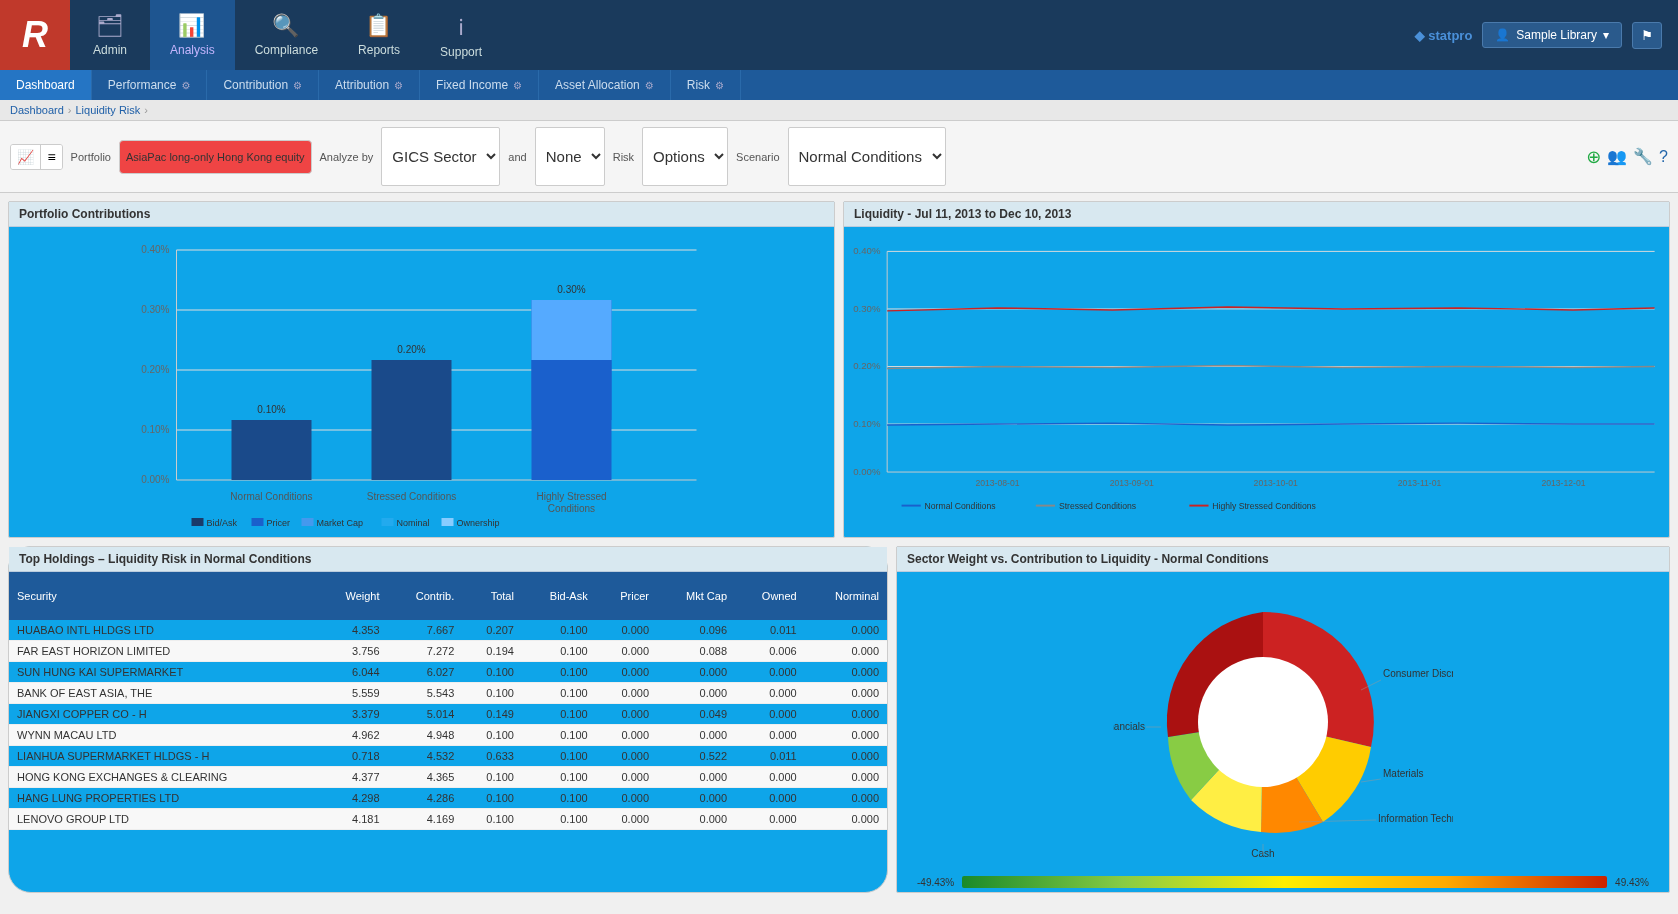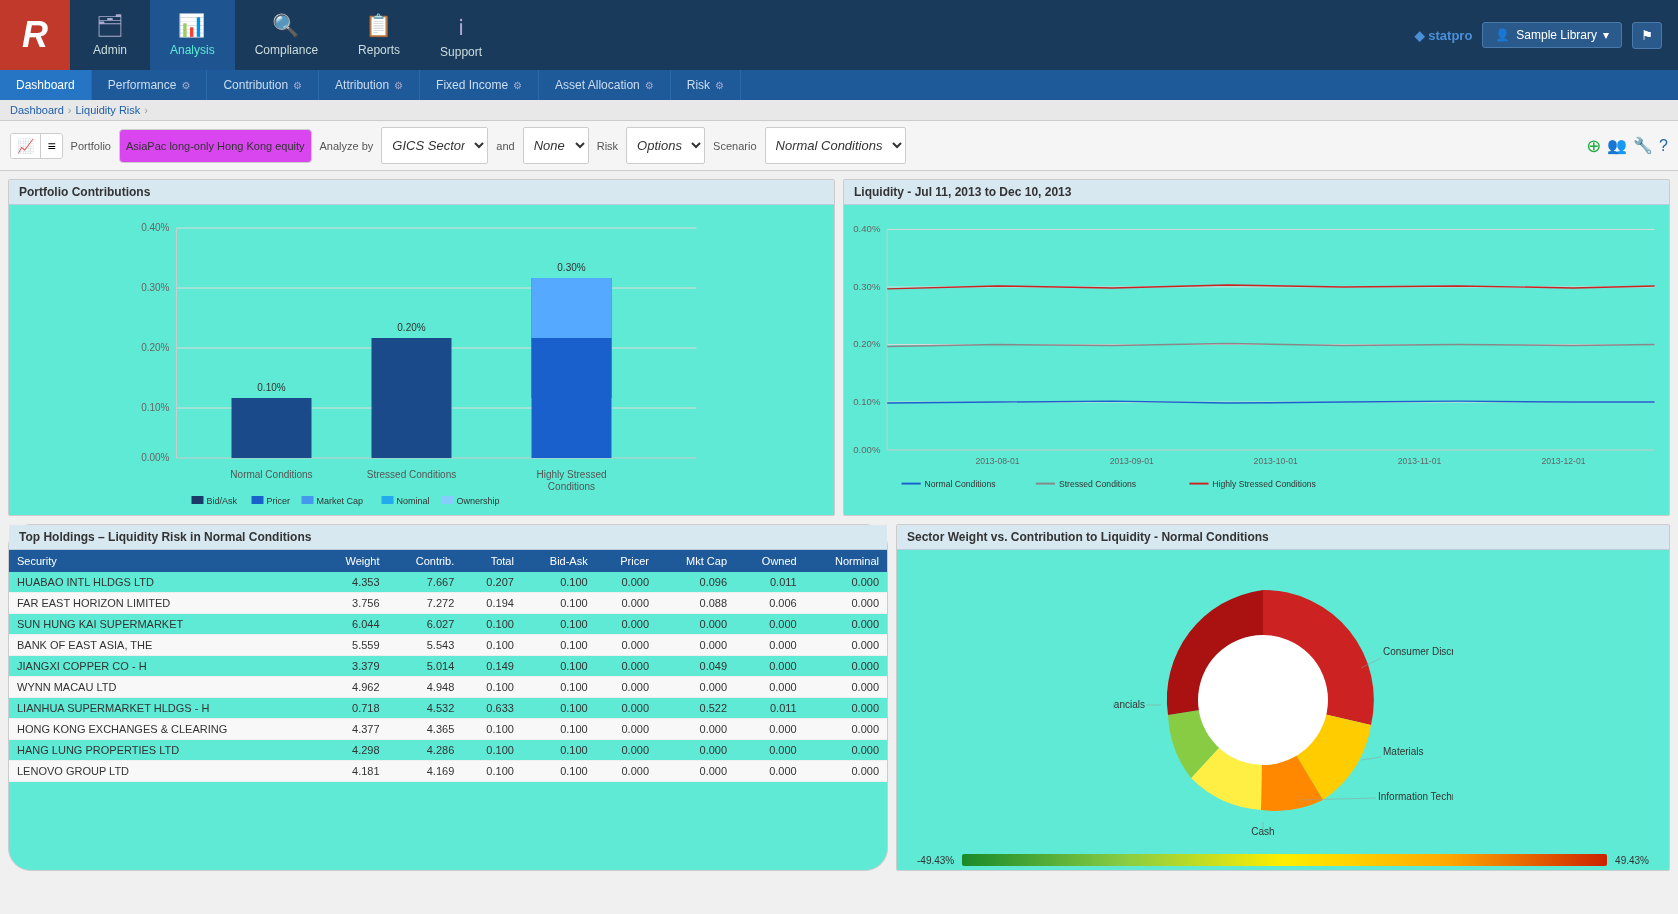--- a/index.html
+++ b/index.html
@@ -7,21 +7,21 @@
 
     
     .top-nav { display: flex; align-items: stretch; background: #1a3a5c; height: 70px; }
     .nav-logo { background: #c0392b; width: 70px; display: flex; align-items: center; justify-content: center; }
     .nav-logo-r { color: white; font-size: 36px; font-weight: bold; font-style: italic; }
     .nav-item { display: flex; flex-direction: column; align-items: center; justify-content: center; padding: 8px 20px; color: #aac; cursor: pointer; min-width: 80px; }
     .nav-item:hover, .nav-item.active { background: #2563a0; color: white; }
     .nav-item.active { background: #1e5590; }
     .nav-icon { font-size: 22px; margin-bottom: 4px; }
     .nav-label { font-size: 12px; color: #cdd; }
-    .nav-item.active .nav-label { color: #5eead4; text-align: center; }
+    .nav-item.active .nav-label { color: #c4b5fd; text-align: center; }
     .nav-spacer { flex: 1; }
     .nav-right { display: flex; align-items: center; padding: 0 16px; gap: 10px; }
     .statpro-logo { color: #4a90d9; font-size: 13px; font-weight: bold; }
     .sample-lib-btn { background: #2a5a8c; border: 1px solid #4a7aac; color: white; padding: 5px 12px; border-radius: 3px; cursor: pointer; font-size: 12px; display: flex; align-items: center; gap: 6px; }
     .flag-btn { background: #2a5a8c; border: 1px solid #4a7aac; color: white; padding: 5px 8px; border-radius: 3px; cursor: pointer; }
 
     
     .tab-bar { display: flex; background: #1e5a9a; height: 30px; align-items: stretch; }
     .tab { display: flex; align-items: center; padding: 0 16px; color: #cde; font-size: 12px; cursor: pointer; border-right: 1px solid #2a6aaa; gap: 5px; }
     .tab.active { background: #2575c4; color: white; }
@@ -31,45 +31,45 @@
     .breadcrumb { background: #e8e8e8; padding: 4px 10px; font-size: 11px; color: #555; display: flex; align-items: center; gap: 4px; border-bottom: 1px solid #ccc; }
     .breadcrumb a { color: #2060a8; text-decoration: none; }
     .breadcrumb-sep { color: #999; }
 
     
     .toolbar { background: #f5f5f5; border-bottom: 1px solid #ccc; padding: 6px 10px; display: flex; align-items: center; gap: 8px; }
     .toolbar-icons { display: flex; border: 1px solid #ccc; border-radius: 3px; overflow: hidden; }
     .toolbar-icon-btn { background: white; border: none; padding: 4px 6px; cursor: pointer; font-size: 14px; border-right: 1px solid #ccc; }
     .toolbar-icon-btn:last-child { border-right: none; }
     .toolbar-label { font-size: 11px; color: #555; text-align: right; }
-    .toolbar-input { background: #d946ef; border: 1px solid #ccc; padding: 10px 6px; border-radius: 4px; font-size: 11px; color: #333; min-width: 180px; }
-    .toolbar-select { background: white; border: 1px solid #ccc; padding: 9px 6px; border-radius: 2px; font-size: 13px; color: #333; cursor: pointer; font-style: italic; }
+    .toolbar-input { background: #ef4444; border: 1px solid #ccc; padding: 10px 6px; border-radius: 4px; font-size: 11px; color: #333; min-width: 180px; }
+    .toolbar-select { background: white; border: 1px solid #ccc; padding: 19px 6px; border-radius: 2px; font-size: 15px; color: #333; cursor: pointer; }
     .toolbar-right { margin-left: auto; display: flex; gap: 6px; }
     .toolbar-action-btn { background: none; border: none; cursor: pointer; font-size: 16px; }
 
     
     .main-content { padding: 8px; display: flex; flex-direction: column; gap: 8px; }
 
     
-    .panel { background: #5eead4; border: 1px solid #ccc; border-radius: 2px; }
+    .panel { background: #0ea5e9; border: 1px solid #ccc; border-radius: 2px; }
     .panel-header { background: #d8e8f0; padding: 5px 10px; font-size: 12px; font-weight: bold; color: #333; border-bottom: 1px solid #bcd; }
 
     
     .top-row { display: flex; gap: 8px; }
     .chart-panel { flex: 1; }
     .liquidity-panel { flex: 1; }
 
     
     .bottom-row { display: flex; gap: 8px; }
     .holdings-panel { flex: 0 0 880px; border-radius: 23px; }
     .sector-panel { flex: 1; }
 
     
     .holdings-table { width: 100%; border-collapse: collapse; font-size: 11px; }
-    .holdings-table th { background: #1e5a9a; color: white; padding: 5px 8px; text-align: left; font-weight: normal; }
+    .holdings-table th { background: #1e5a9a; color: white; padding: 18px 8px; text-align: left; font-weight: normal; }
     .holdings-table th.num { text-align: right; }
     .holdings-table td { padding: 4px 8px; border-bottom: 1px solid #eee; }
     .holdings-table td.num { text-align: right; }
     .holdings-table tr:nth-child(even) { background: #f8f8f8; }
 
     
     .donut-area { padding: 10px; display: flex; align-items: center; justify-content: center; height: 300px; position: relative; }
 
     
     .color-bar-area { padding: 4px 20px; display: flex; align-items: center; gap: 8px; font-size: 10px; }

